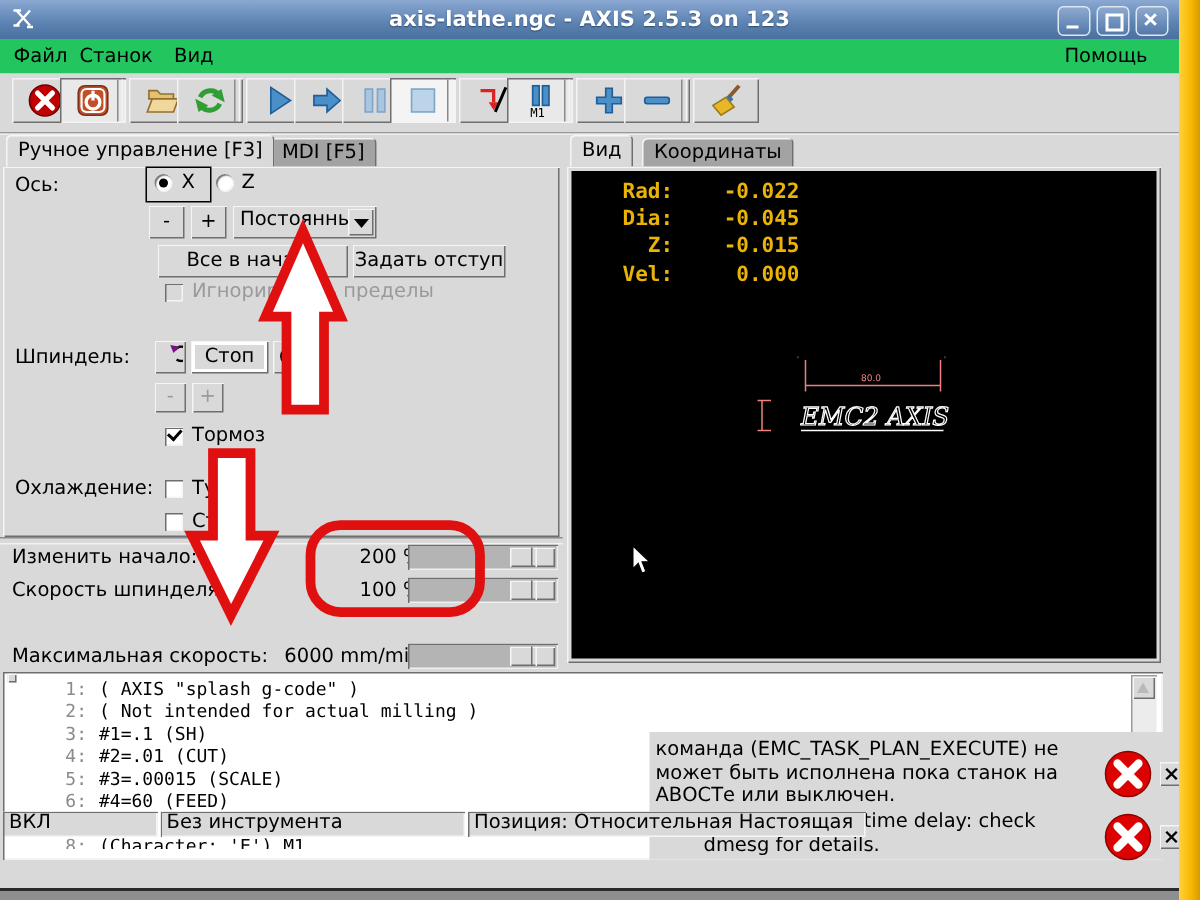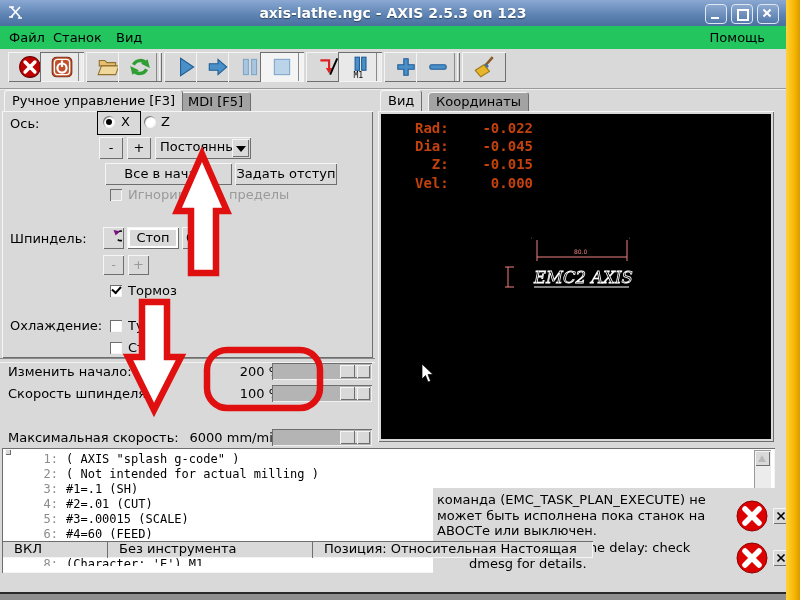--- a/index.html
+++ b/index.html
@@ -47,39 +47,39 @@
   .srow{position:absolute;width:373px;height:20px;}
   .srow .lbl{position:absolute;left:8px;top:2px;}
   .srow .val{position:absolute;right:92px;top:2px;text-align:right;}
   .trough{position:absolute;left:272px;top:1px;width:100px;height:17px;background:#b4b4b4;box-shadow:inset 1px 1px 0 #6e6e6e, inset -1px -1px 0 #f0f0f0;}
   .handle{position:absolute;top:2px;width:30px;height:13px;background:#d9d9d9;box-shadow:inset 1px 1px 0 #f5f5f5, inset -1px -1px 0 #6e6e6e;}
   .handle::after{content:"";position:absolute;left:14px;top:0;width:2px;height:13px;border-left:1px solid #6e6e6e;border-right:1px solid #f5f5f5;}
   .handle.atleft{left:2px;} .handle.atright{right:2px;}
 
   
   #canvas{left:381px;top:114px;width:390px;height:325px;background:#000;}
-  .dro{position:absolute;left:34px;color:#c2410c;font-family:"DejaVu Sans Mono","Liberation Mono",monospace;font-weight:bold;font-size:14px;white-space:pre;}
+  .dro{position:absolute;left:34px;color:#eab308;font-family:"DejaVu Sans Mono","Liberation Mono",monospace;font-weight:bold;font-size:14px;white-space:pre;}
 
   
   #gcodebox{left:2px;top:448px;width:773px;height:125px;background:#fff;box-shadow:inset 1px 1px 0 #6e6e6e, inset -1px -1px 0 #f5f5f5;overflow:hidden;}
   .gline{height:15px;line-height:15px;font-family:"DejaVu Sans Mono","Liberation Mono",monospace;font-size:12px;white-space:pre;}
   .gnum{display:inline-block;width:48px;text-align:right;color:#8b8b8b;padding-right:8px;}
   #gscroll{left:754px;top:450px;width:17px;height:121px;background:#ececec;box-shadow:inset 1px 1px 0 #9a9a9a;}
   #gscrollup{position:absolute;left:1px;top:1px;width:15px;height:15px;background:#d9d9d9;box-shadow:inset 1px 1px 0 #f5f5f5, inset -1px -1px 0 #6e6e6e;}
   #gscrollup::after{content:"";position:absolute;left:3px;top:4px;border-left:4px solid transparent;border-right:4px solid transparent;border-bottom:7px solid #b9b9b9;}
   #ggrip{left:5px;top:449px;width:6px;height:6px;background:#d9d9d9;box-shadow:inset 1px 1px 0 #f5f5f5, inset -1px -1px 0 #6e6e6e;}
 
   
   #errpanel{left:433px;top:488px;width:353px;height:85px;background:#d9d9d9;}
   .errtext{position:absolute;font-size:13px;line-height:15.5px;}
   .erricon{position:absolute;width:32px;height:32px;}
   .errclose{position:absolute;width:16px;height:16px;background:#d9d9d9;box-shadow:inset 1px 1px 0 #f5f5f5, inset -1px -1px 0 #6e6e6e;}
 
   
-  .scell{top:541px;height:17px;line-height:16px;padding:0 12px;background:#d9d9d9;box-shadow:inset 1px 1px 0 #6e6e6e, inset -1px -1px 0 #f5f5f5;overflow:hidden;white-space:nowrap;}
+  .scell{top:541px;height:17px;line-height:16px;padding:0 4px;background:#d9d9d9;box-shadow:inset 1px 1px 0 #6e6e6e, inset -1px -1px 0 #f5f5f5;overflow:hidden;white-space:nowrap;}
 
   #annot{left:0;top:0;width:800px;height:600px;pointer-events:none;z-index:50;}
   #cursor{pointer-events:none;z-index:40;}
 </style>
 </head>
 <body>
 
 <div id="app">
 
   <div class="abs" id="titlebar">

